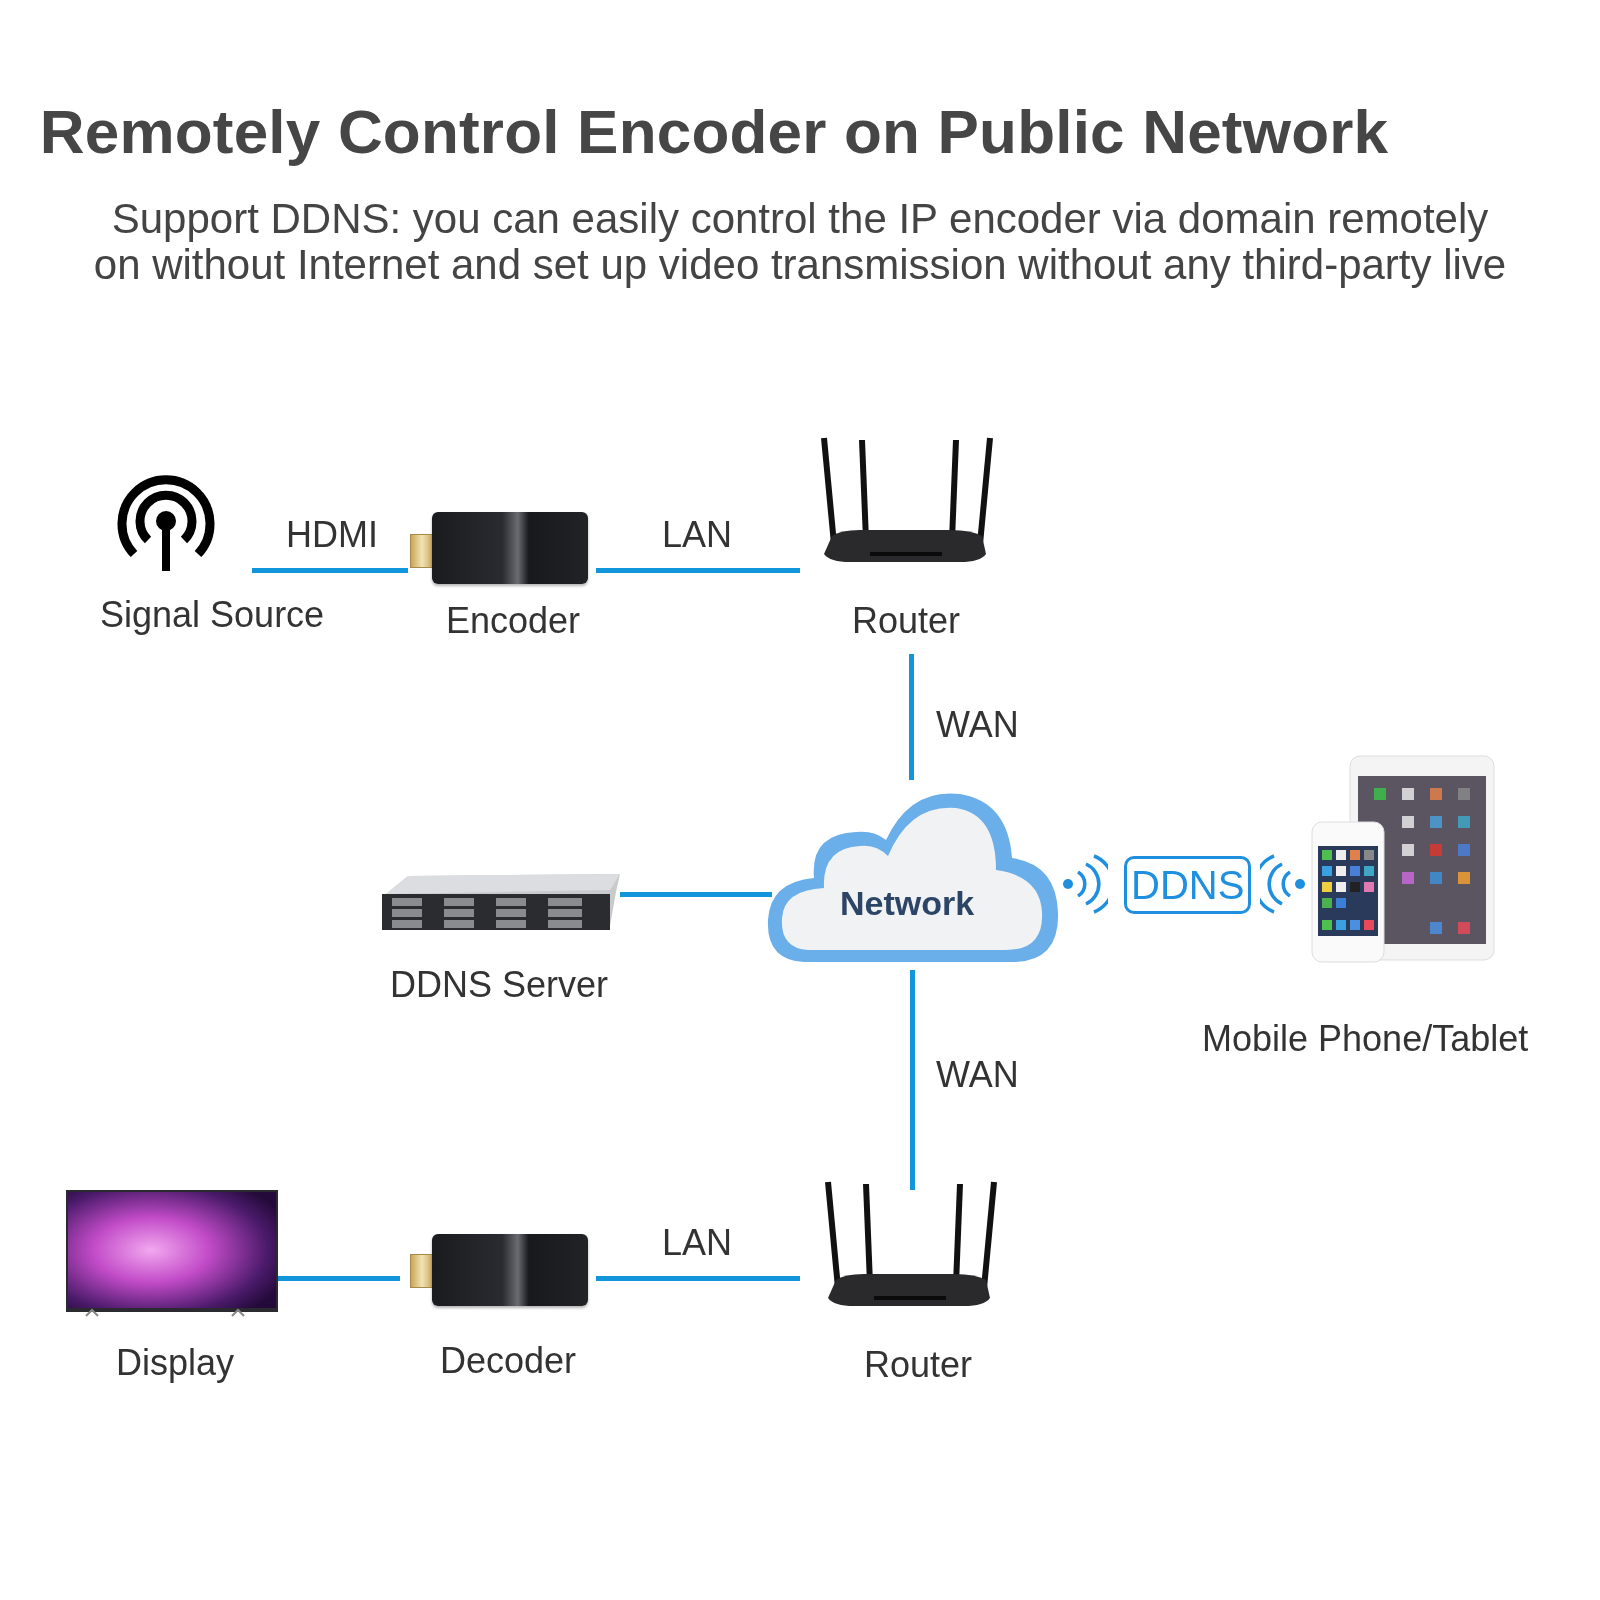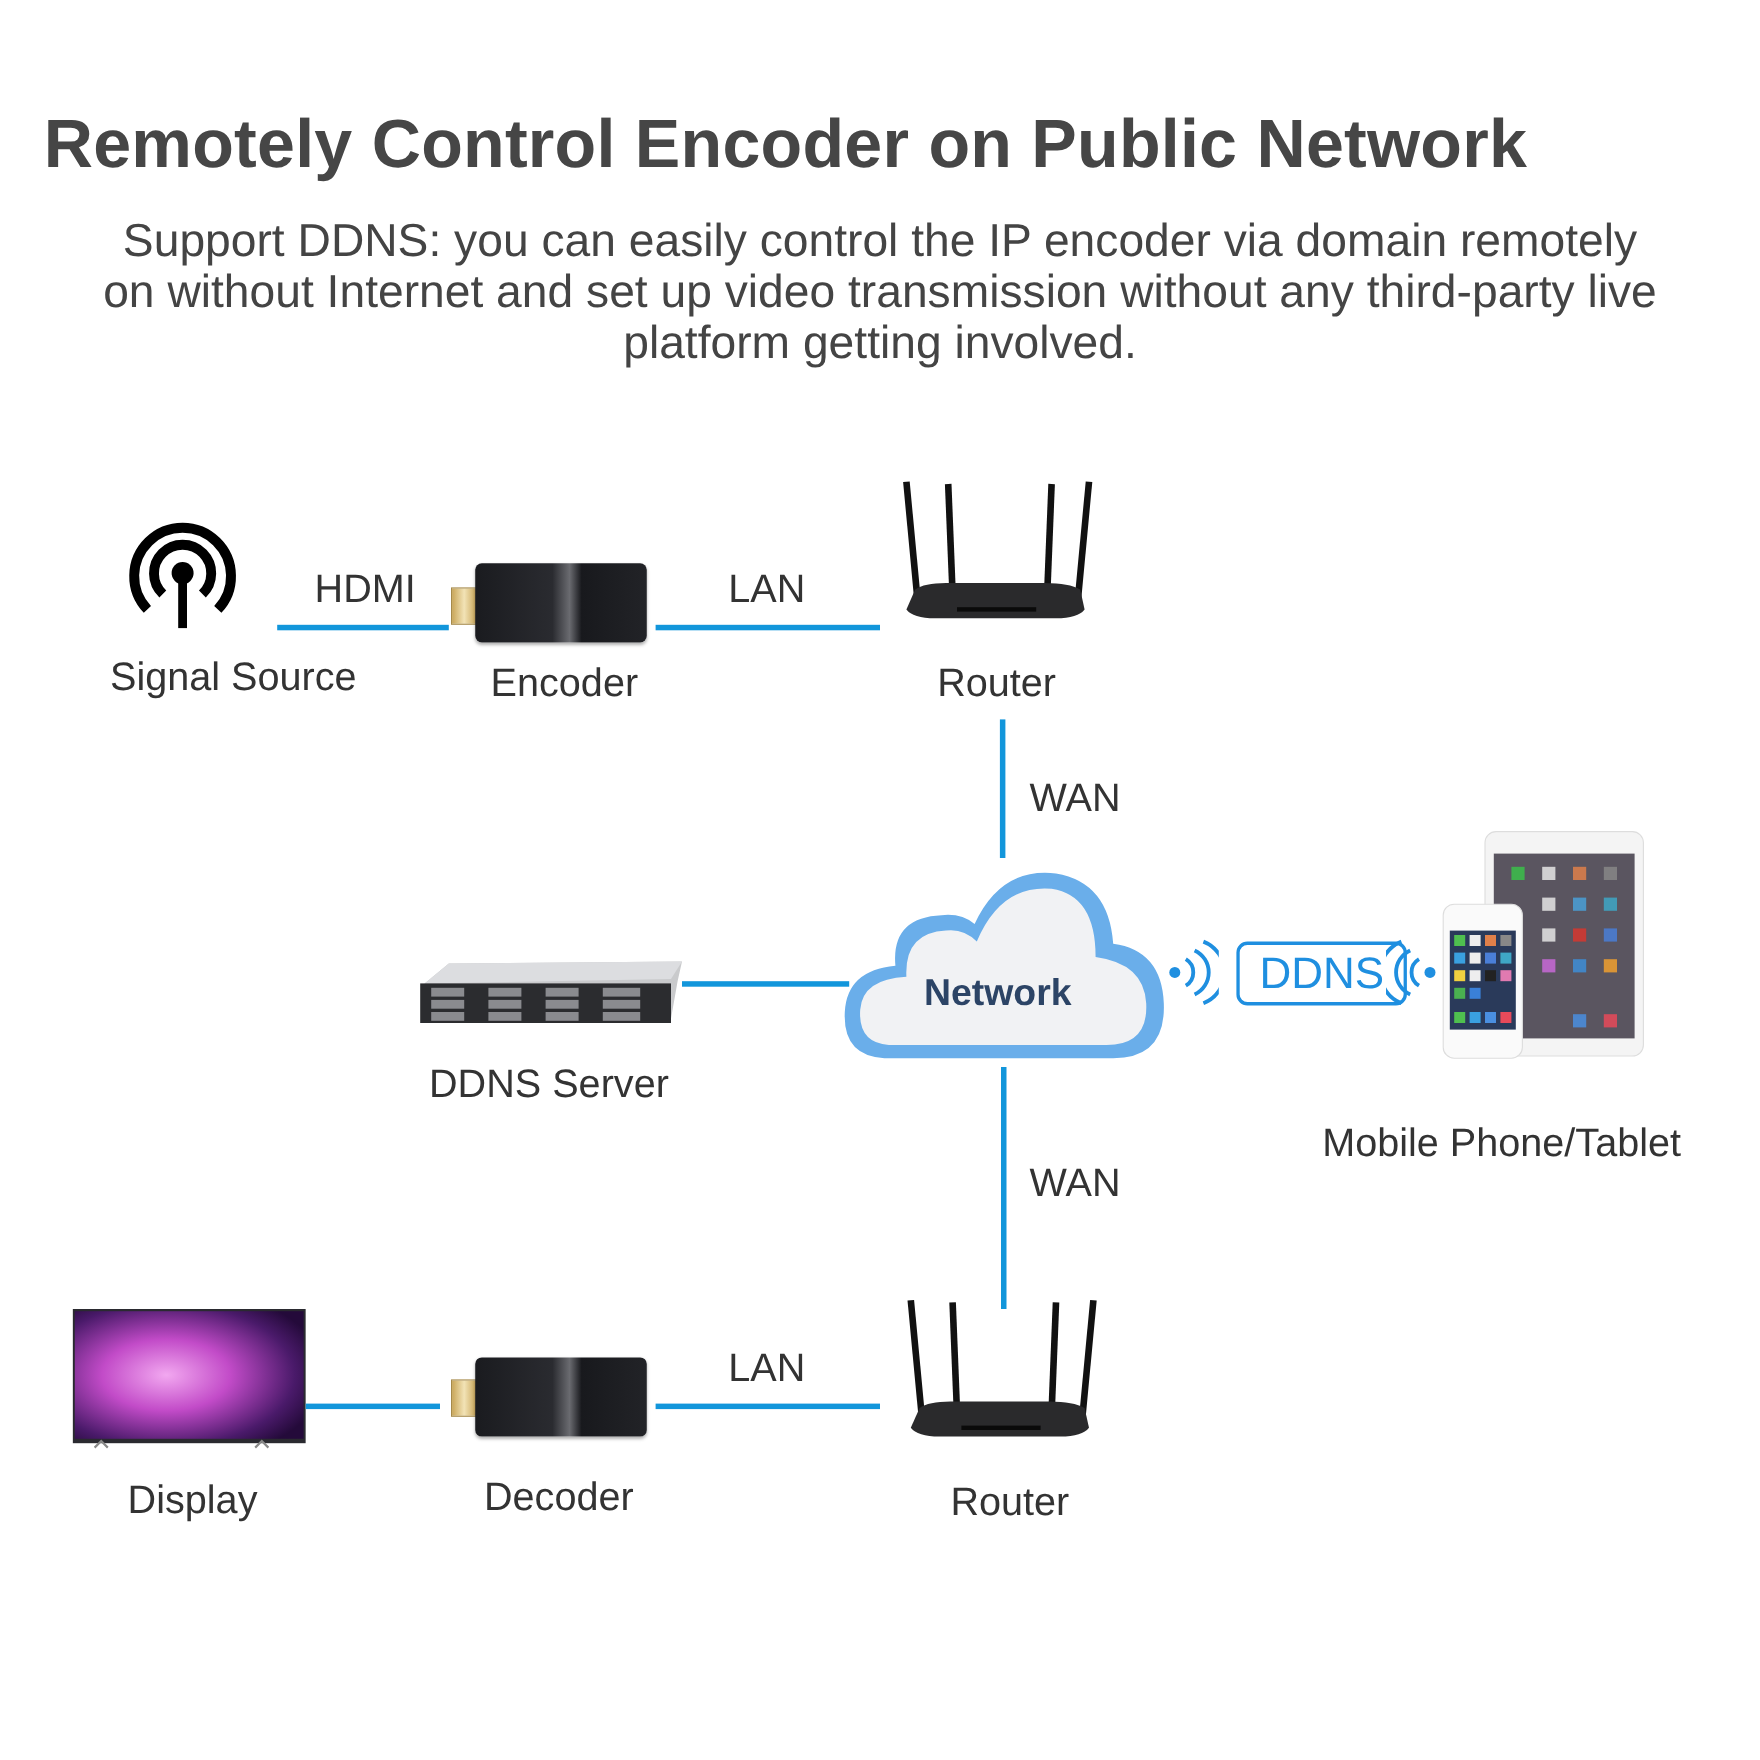--- a/index.html
+++ b/index.html
@@ -6,30 +6,29 @@
   body { width: 1600px; height: 1600px; position: relative; overflow: hidden; font-family: "Liberation Sans", sans-serif; color: #333; }
   .abs { position: absolute; }
   .title { left: 0; width: 1428px; top: 96px; text-align: center; font-size: 62px; font-weight: bold; color: #464646; letter-spacing: 0.2px; }
   .subtitle { left: 60px; width: 1480px; top: 196px; text-align: center; font-size: 42px; line-height: 46px; color: #444; font-weight: normal; }
   .label { font-size: 36px; color: #333; white-space: nowrap; }
   .link-label { font-size: 36px; color: #333; }
   .hline { height: 5px; background: #1296db; }
   .vline { width: 5px; background: #1296db; }
   .enc-body { width: 156px; height: 72px; border-radius: 6px; background: linear-gradient(90deg,#1a1b1f 0%,#2a2b30 45%,#6a6b70 55%,#18191d 62%,#222327 100%); box-shadow: 0 2px 3px rgba(0,0,0,0.3); }
   .enc-plug { width: 22px; height: 32px; background: linear-gradient(90deg,#c9a659,#f2e3b6,#c9a659); border: 1px solid #a68a4a; }
-  .ddns-box { border: 3px solid #1f8fe0; border-radius: 10px; color: #1f8fe0; font-size: 40px; padding: 2px 18px; line-height: 48px; }
+  .ddns-box { border: 3px solid #1f8fe0; border-radius: 10px; color: #1f8fe0; font-size: 40px; padding: 2px 4px; line-height: 48px; }
 </style>
 </head>
 <body>
 
 <div class="abs title">Remotely Control Encoder on Public Network</div>
 <div class="abs subtitle">
   <div>Support DDNS: you can easily control the IP encoder via domain remotely</div>
   <div>on without Internet and set up video transmission without any third-party live</div>
-  <div>platform getting involved.</div>
 </div>
 
 <div class="abs" style="left:112px; top:470px; width:108px; height:108px;">
   <svg width="108" height="108" viewBox="0 0 108 108">
     <path d="M22 84 A44 44 0 1 1 86 84" fill="none" stroke="#000" stroke-width="9"></path>
     <path d="M36 70 A26 26 0 1 1 72 70" fill="none" stroke="#000" stroke-width="9"></path>
     <circle cx="54" cy="51" r="10" fill="#000"></circle>
     <rect x="50" y="51" width="8" height="50" fill="#000"></rect>
   </svg>
 </div>

